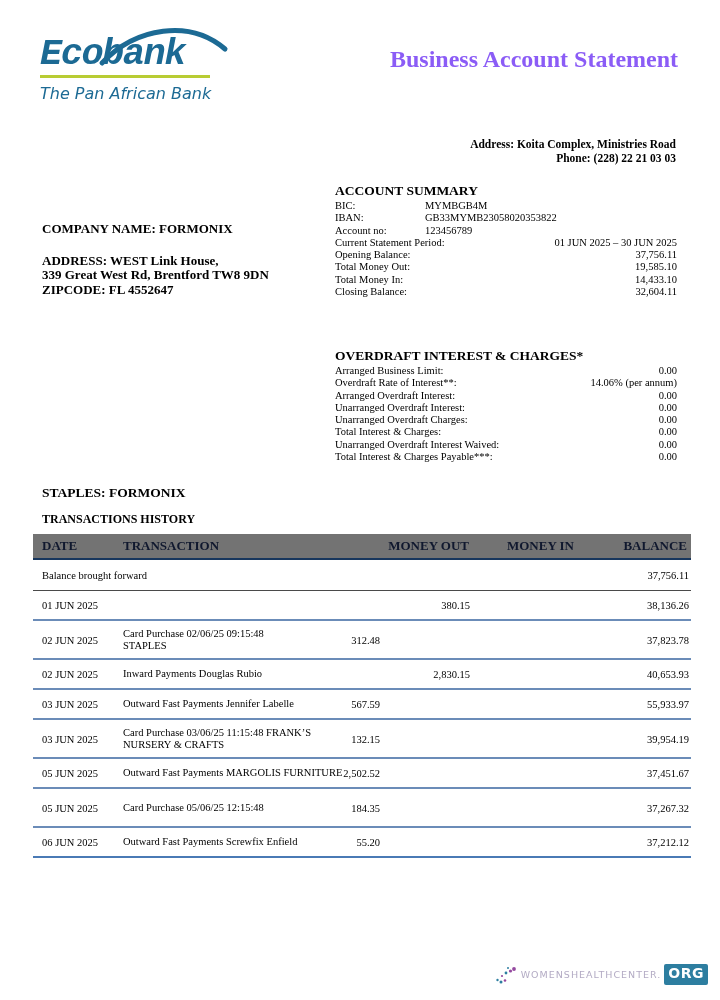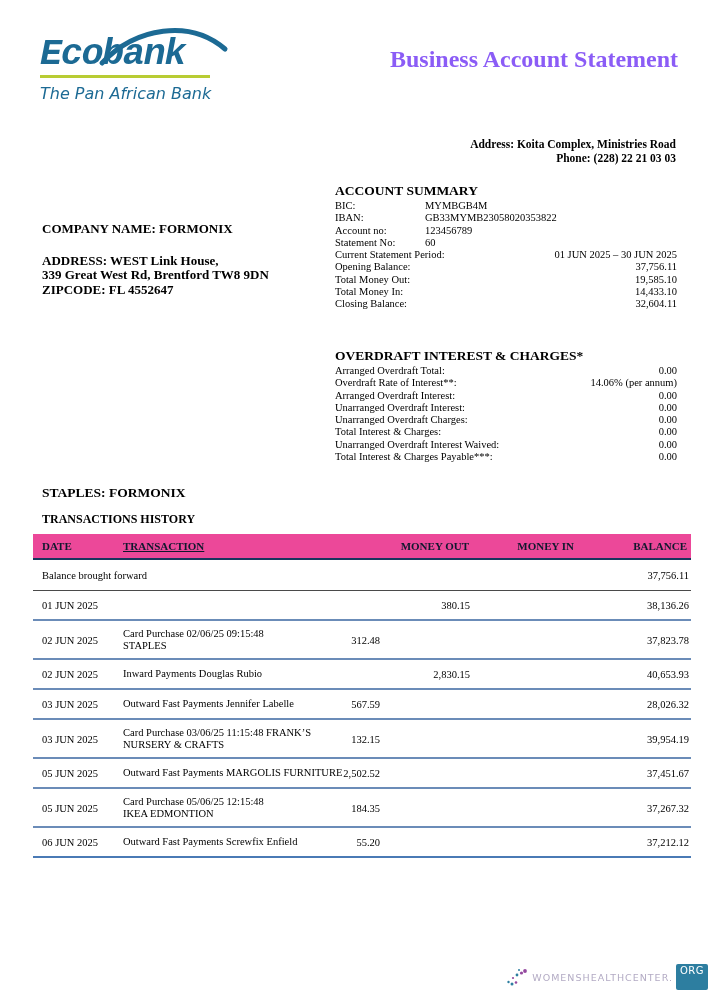--- a/index.html
+++ b/index.html
@@ -48,25 +48,25 @@
   .srow.v-left  .lbl { width:90px; flex:0 0 90px; }
   .srow.v-left  .val { text-align:left; }
   .srow.v-right .val { margin-left:auto; text-align:right; white-space:nowrap; }
 
   
   .acct-heading { position:absolute; left:42px; top:485px; font-size:13.5px; font-weight:bold; }
   .tx-heading   { position:absolute; left:42px; top:512px; font-size:12px;   font-weight:bold; }
 
   .txtable { position:absolute; left:33px; top:534px; width:658px; font-size:10.5px; }
   .thead {
-    position:relative; height:24px; background:#ec4899;
-    border-bottom:2.5px solid #17365d; font-weight:bold; font-size:11px; color:#10182e;padding-left:24px;
+    position:relative; height:24px; background:#737373;
+    border-bottom:2.5px solid #17365d; font-weight:bold; font-size:13px; color:#10182e;padding-left:24px;
   }
   .thead span, .trow > span { position:absolute; top:50%; transform:translateY(-50%); white-space:nowrap; }
-  .th-date { left:9px; }  .th-tx { left:90px;text-decoration:underline; }
+  .th-date { left:9px; }  .th-tx { left:90px; }
   .th-out { right:222px; } .th-in { right:117px; } .th-bal { right:4px; }
 
   .trow { position:relative; border-bottom:2px solid #6b8cb8; }
   .trow.h-s { height:28px; }
   .trow.h-d { height:37px; }
   .trow.bbf { height:30px; border-bottom:1.5px solid #4a4a4a; font-weight:normal; }
   .trow.last { border-bottom:2.5px solid #4a7ab5; }
   .c-date { left:9px; }
   .c-desc { left:90px; width:252px; line-height:12.5px; white-space:normal !important; }
   .c-desc span { display:block; }
@@ -75,22 +75,22 @@
 
   
   .footer-brand {
     position:absolute; right:12px; top:964px;
     display:flex; align-items:center; gap:3px;
     font-family:"DejaVu Sans", sans-serif;
   }
   .footer-dots { margin-right:1px; }
   .footer-site { font-size:9.5px; letter-spacing:1px; color:#b3abc4; }
   .footer-tld {
-    font-size:10px; font-weight:normal; color:#ffffff; background:#2d7ea0;
-    padding:1px 4px 14px 4px; border-radius:2px; letter-spacing:0.5px;
+    font-size:14px; font-weight:bold; color:#ffffff; background:#2d7ea0;
+    padding:1px 4px 4px 4px; border-radius:2px; letter-spacing:0.5px;
   }
 </style>
 </head>
 <body>
 
 <div class="page">
 
   <div class="logo">
     <span class="logo-word">
       <span>Ecobank</span>
@@ -123,24 +123,20 @@
         <span class="val">MYMBGB4M</span>
       </div>
     <div class="srow v-left">
         <span class="lbl">IBAN:</span>
         <span class="val">GB33MYMB23058020353822</span>
       </div>
     <div class="srow v-left">
         <span class="lbl">Account no:</span>
         <span class="val">123456789</span>
       </div>
-    <div class="srow v-left">
-        <span class="lbl">Statement No:</span>
-        <span class="val">60</span>
-      </div>
     <div class="srow v-right">
         <span class="lbl">Current Statement Period:</span>
         <span class="val">01 JUN 2025 – 30 JUN 2025</span>
       </div>
     <div class="srow v-right">
         <span class="lbl">Opening Balance:</span>
         <span class="val">37,756.11</span>
       </div>
     <div class="srow v-right">
         <span class="lbl">Total Money Out:</span>
@@ -152,21 +148,21 @@
       </div>
     <div class="srow v-right">
         <span class="lbl">Closing Balance:</span>
         <span class="val">32,604.11</span>
       </div>
   </div>
 
   <div class="overdraft">
     <div class="sec-title">OVERDRAFT INTEREST &amp; CHARGES*</div>
     <div class="srow v-right">
-        <span class="lbl">Arranged Overdraft Total:</span>
+        <span class="lbl">Arranged Business Limit:</span>
         <span class="val">0.00</span>
       </div>
     <div class="srow v-right">
         <span class="lbl">Overdraft Rate of Interest**:</span>
         <span class="val">14.06% (per annum)</span>
       </div>
     <div class="srow v-right">
         <span class="lbl">Arranged Overdraft Interest:</span>
         <span class="val">0.00</span>
       </div>
@@ -237,21 +233,21 @@
       <span class="c-bal">40,653.93</span>
     </div>
 
     <div class="trow h-s">
       <span class="c-date">03 JUN 2025</span>
       <span class="c-desc">
           <span>Outward Fast Payments Jennifer Labelle</span>
         </span>
       <span class="c-out">567.59</span>
       <span class="c-in"></span>
-      <span class="c-bal">28,026.32</span>
+      <span class="c-bal">55,933.97</span>
     </div>
 
     <div class="trow h-d">
       <span class="c-date">03 JUN 2025</span>
       <span class="c-desc">
           <span>Card Purchase 03/06/25 11:15:48 FRANK’S</span>
           <span>NURSERY &amp; CRAFTS</span>
         </span>
       <span class="c-out">132.15</span>
       <span class="c-in"></span>
@@ -265,21 +261,20 @@
         </span>
       <span class="c-out">2,502.52</span>
       <span class="c-in"></span>
       <span class="c-bal">37,451.67</span>
     </div>
 
     <div class="trow h-d">
       <span class="c-date">05 JUN 2025</span>
       <span class="c-desc">
           <span>Card Purchase 05/06/25 12:15:48</span>
-          <span>IKEA EDMONTION</span>
         </span>
       <span class="c-out">184.35</span>
       <span class="c-in"></span>
       <span class="c-bal">37,267.32</span>
     </div>
 
     <div class="trow h-s last">
       <span class="c-date">06 JUN 2025</span>
       <span class="c-desc">
           <span>Outward Fast Payments Screwfix Enfield</span>

